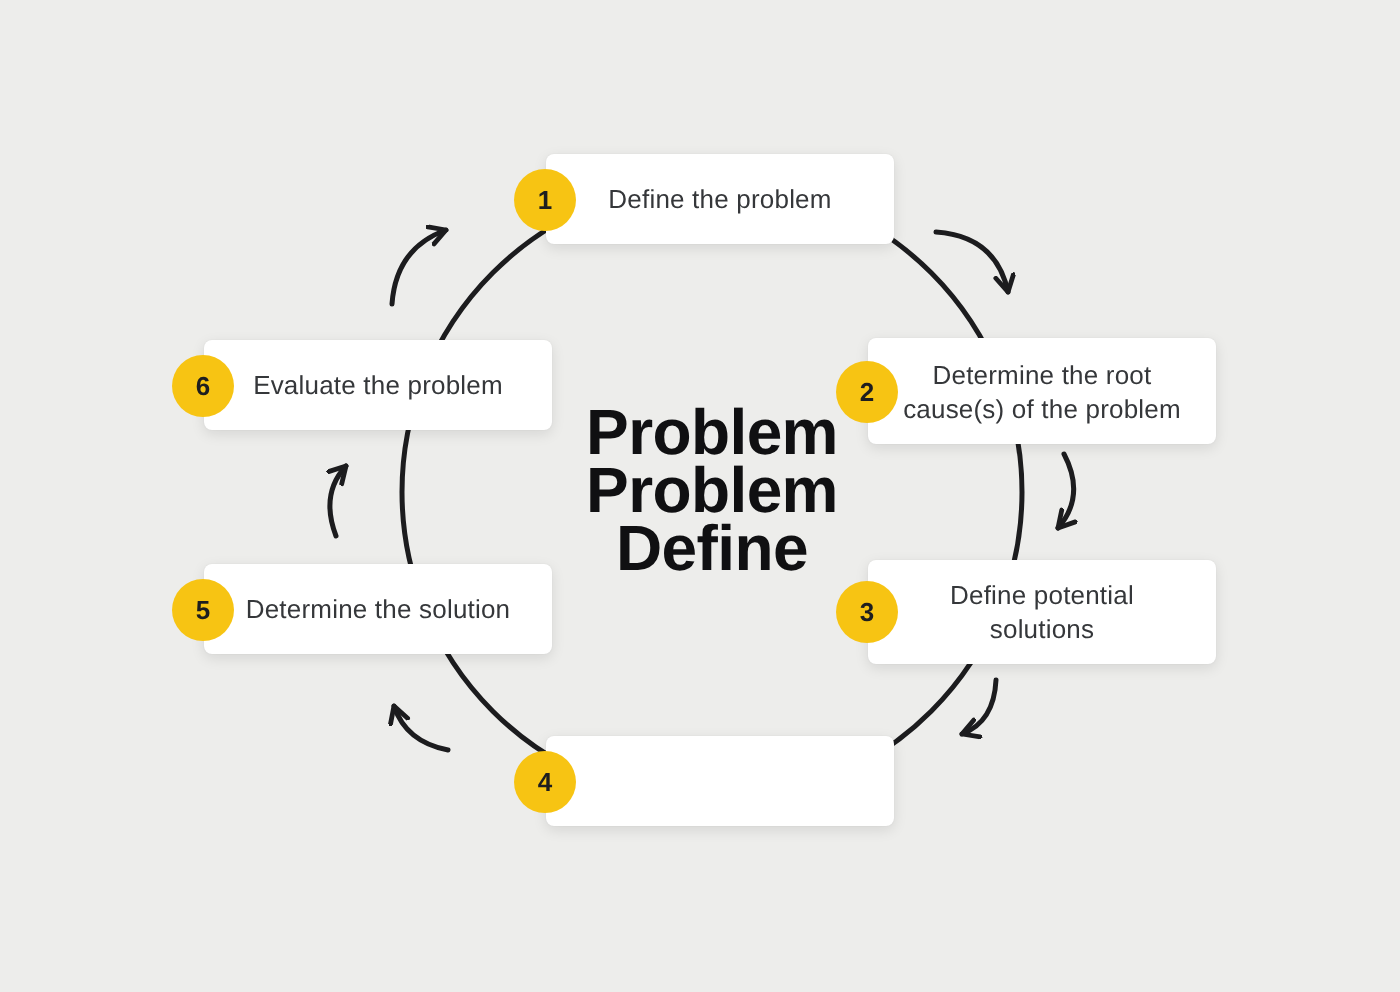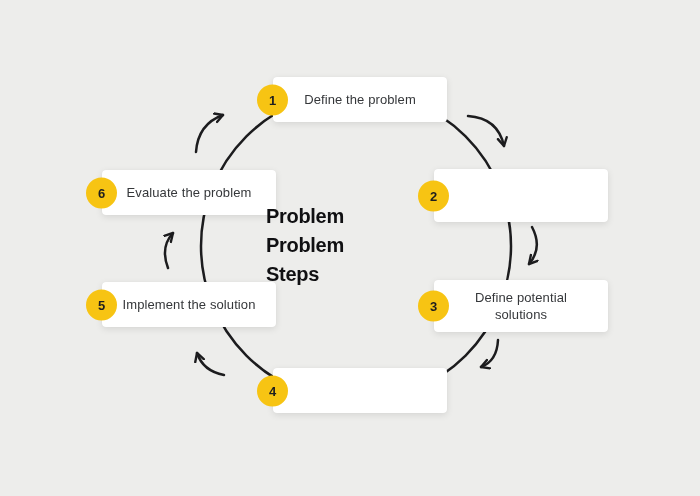--- a/index.html
+++ b/index.html
@@ -59,21 +59,22 @@
   .s2 { left: 434px; top: 169px; width: 174px; height: 53px; }
   .s3 { left: 434px; top: 280px; width: 174px; height: 52px; }
   .s4 { left: 273px; top: 368px; width: 174px; height: 45px; }
   .s5 { left: 102px; top: 282px; width: 174px; height: 45px; }
   .s6 { left: 102px; top: 170px; width: 174px; height: 45px; }
   .title {
     position: absolute;
     left: 266px;
     top: 202px;
     width: 180px;
-    font-size: 20px;
+    text-align: center;
+    font-size: 32px;
     line-height: 29px;
     font-weight: 800;
     letter-spacing: -0.3px;
     color: #101012;
   }
   .title span { display: block; }
 </style>
 </head>
 <body>
 
@@ -96,40 +97,41 @@
     <path d="M 196 152 Q 198 124 223 115" fill="none" stroke="#1C1C1E" stroke-width="2.5" stroke-linecap="round" marker-end="url(#ah)"></path>
   </svg>
 
   <div class="step s1">
     <span class="badge">1</span>
     <span class="label">Define the problem</span>
   </div>
 
   <div class="step s2">
     <span class="badge">2</span>
+    <span class="label">Determine the root cause(s) of the problem</span>
   </div>
 
   <div class="step s3">
     <span class="badge">3</span>
     <span class="label">Define potential solutions</span>
   </div>
 
   <div class="step s4">
     <span class="badge">4</span>
   </div>
 
   <div class="step s5">
     <span class="badge">5</span>
-    <span class="label">Implement the solution</span>
+    <span class="label">Determine the solution</span>
   </div>
 
   <div class="step s6">
     <span class="badge">6</span>
     <span class="label">Evaluate the problem</span>
   </div>
 
   <div class="title">
     <span>Problem</span>
     <span>Problem</span>
-    <span>Steps</span>
+    <span>Define</span>
   </div>
 
 </div>
 
 </body></html>

